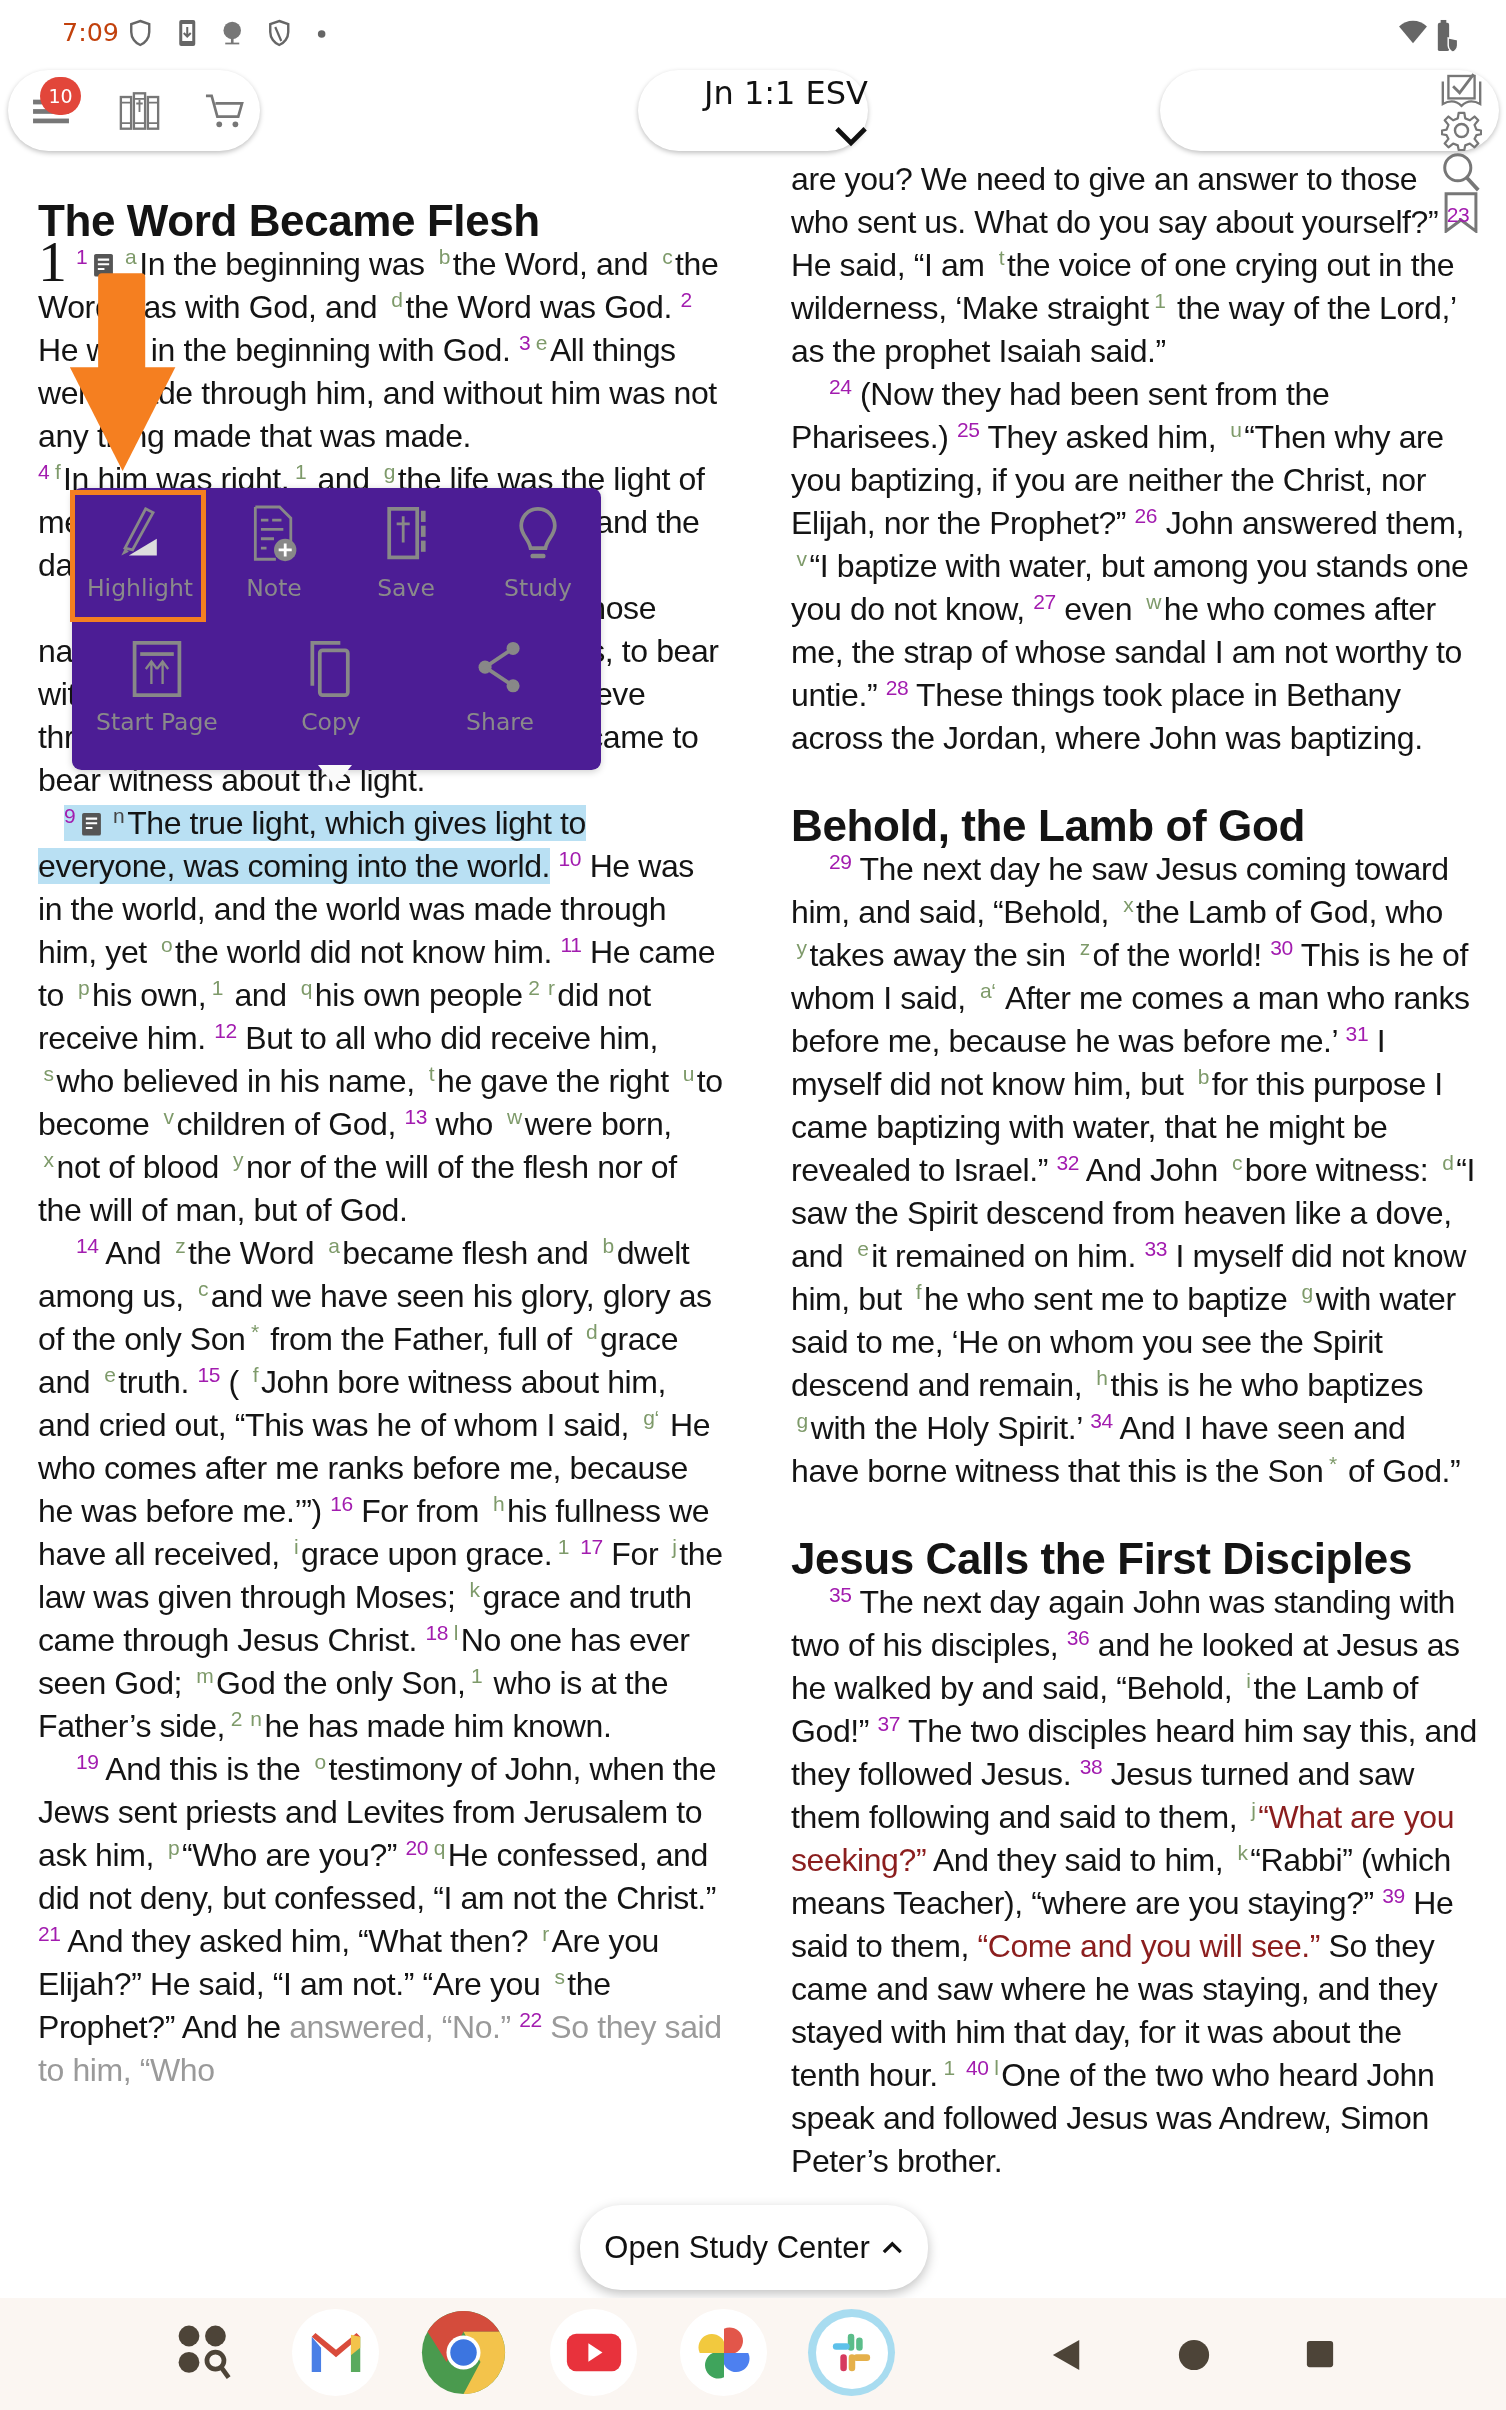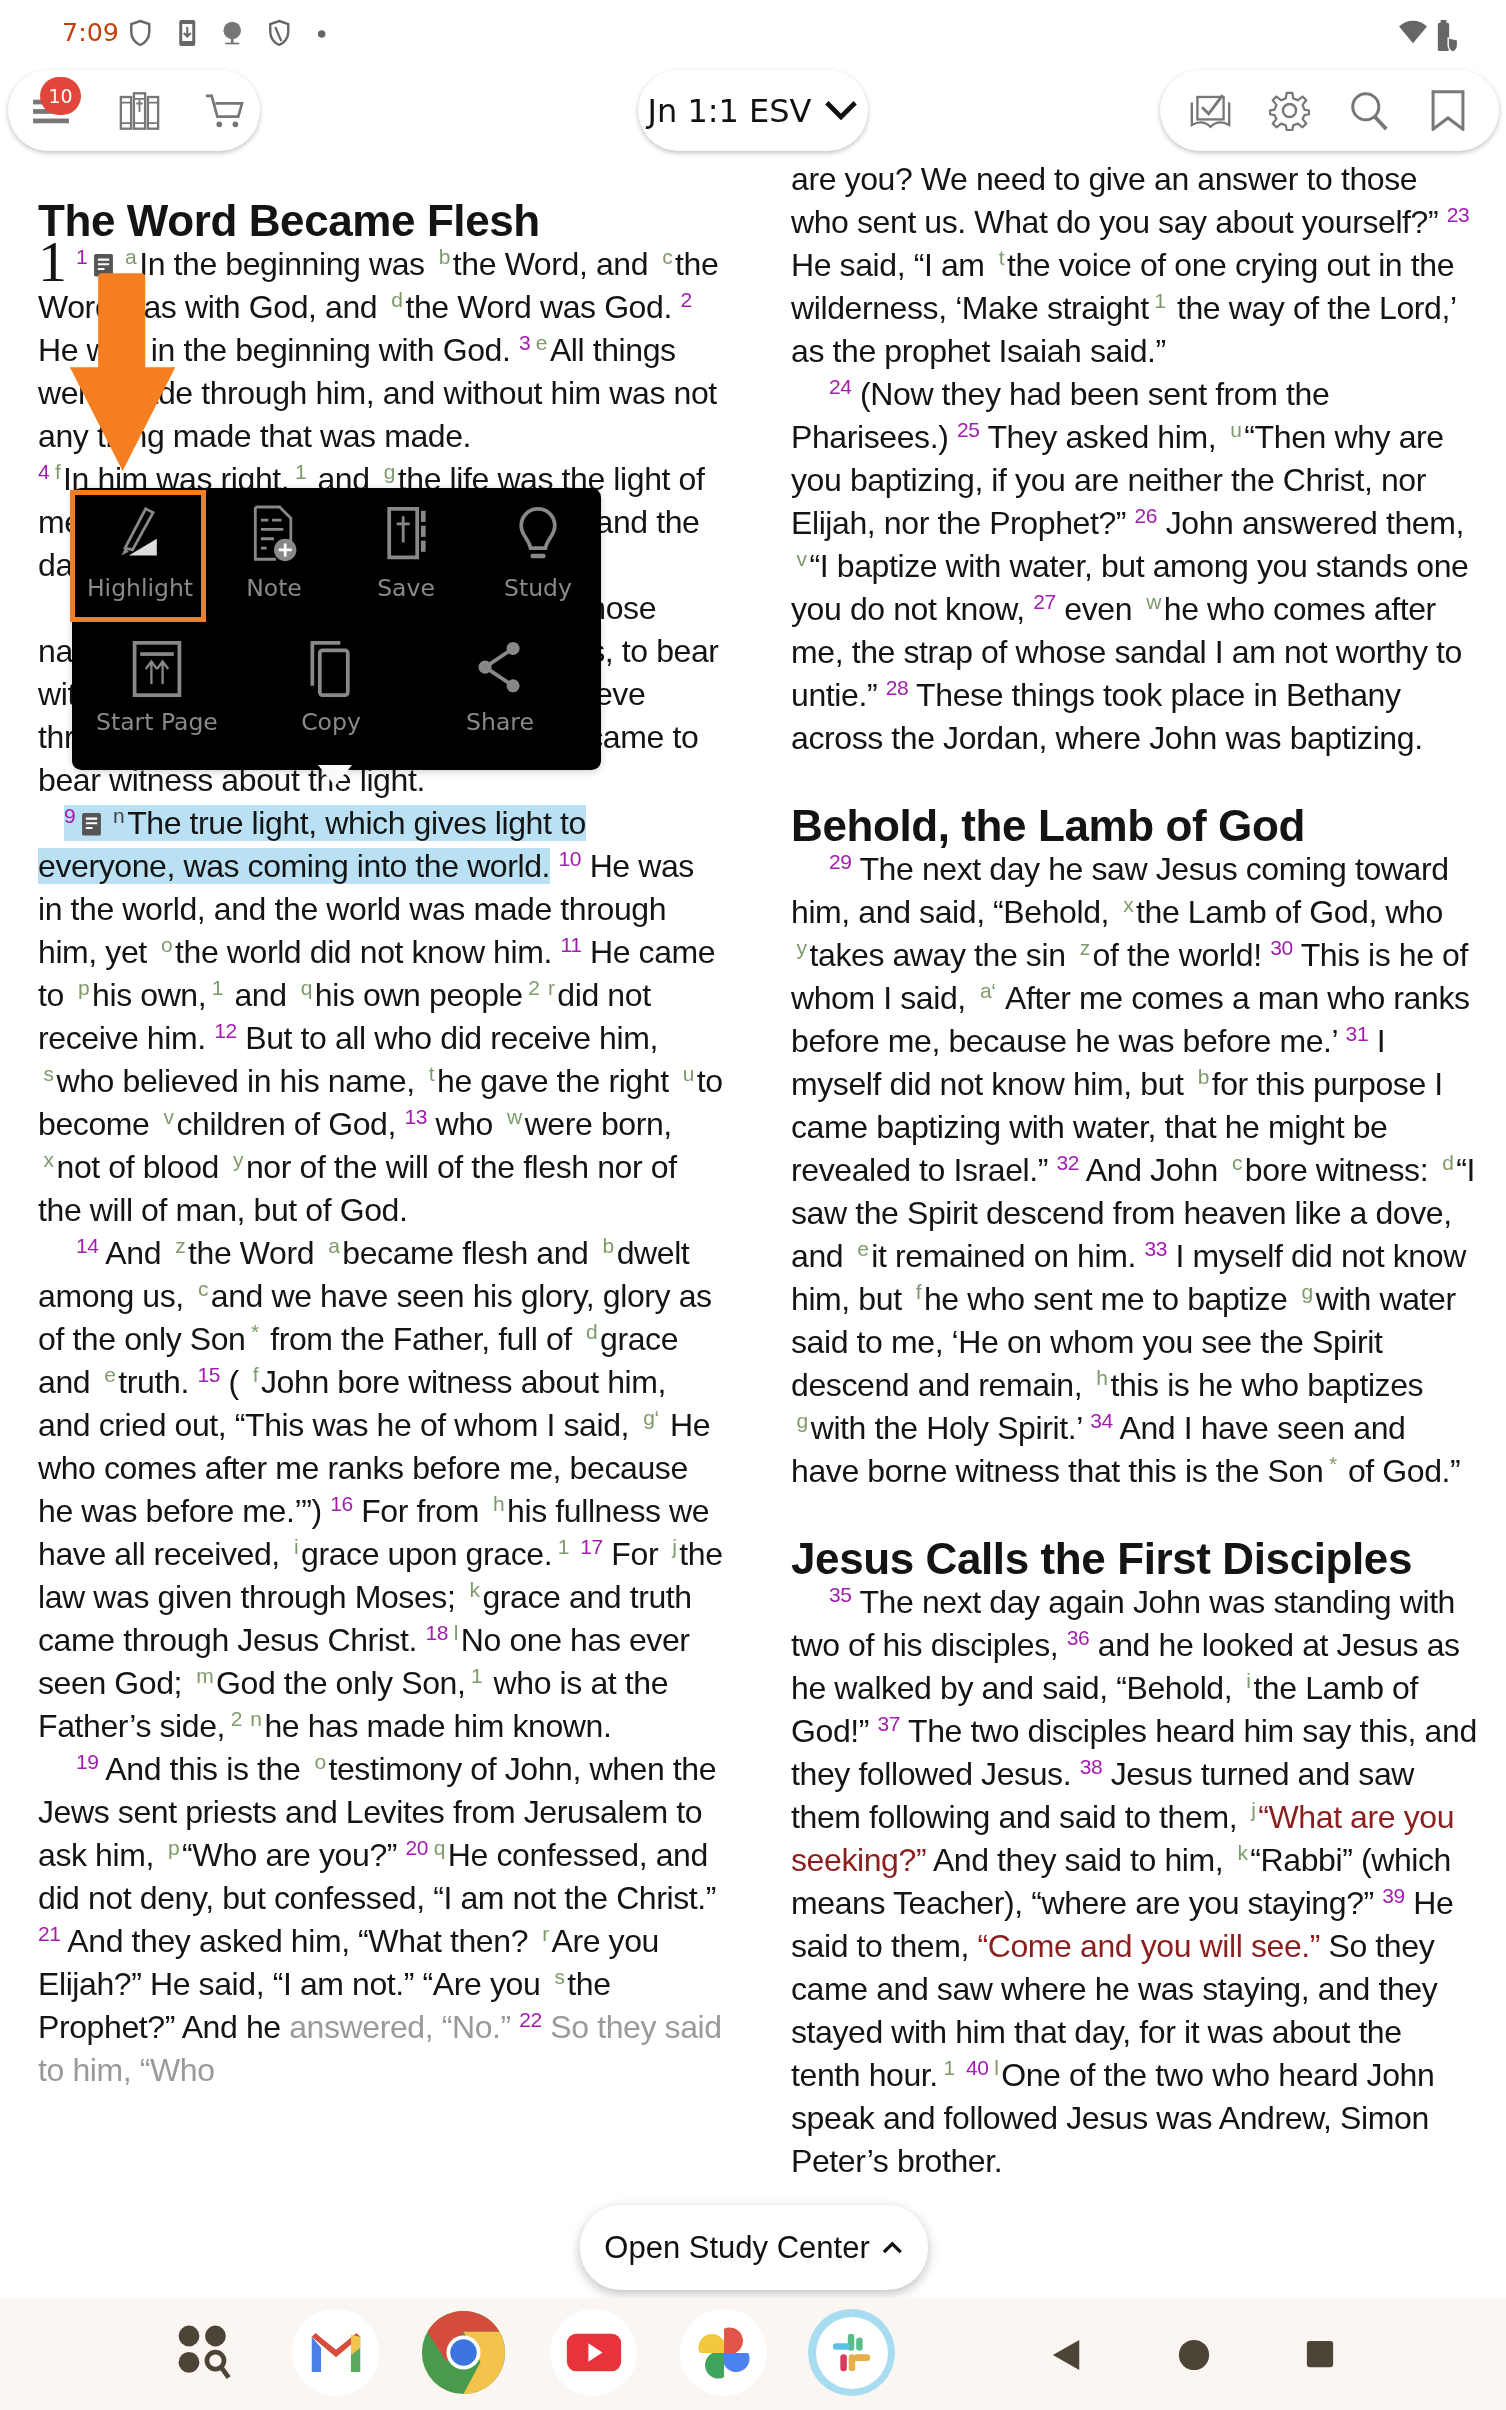--- a/index.html
+++ b/index.html
@@ -6,21 +6,21 @@
   html, body { width: 1507px; height: 2411px; overflow: hidden; background: #ffffff; }
   body { position: relative; font-family: "Liberation Sans", "DejaVu Sans", sans-serif; color: #111; }
 
   
   .status-bar { position: absolute; top: 0; left: 0; width: 1507px; height: 68px; }
   .status-time { position: absolute; left: 62px; top: 17px; font-size: 25.4px; color: #c2410c; font-family: "DejaVu Sans", sans-serif; }
   .sb-icon { position: absolute; top: 19px; width: 24.5px; height: 28px; }
   .sb-right { position: absolute; top: 19px; }
 
   
-  .pill { position: absolute; background: #fff; border-radius: 43px; box-shadow: 0 1.9px 5.6px rgba(0,0,0,0.25); display: flex; align-items: center; }
+  .pill { position: absolute; background: #fff; border-radius: 43px; box-shadow: 0 1.9px 5.6px rgba(0,0,0,0.25); display: flex; align-items: flex-end; flex-direction: column; }
   .pill-left { left: 7.5px; top: 70px; width: 252px; height: 81px; }
   .pill-center { left: 638px; top: 70px; width: 230px; height: 81px; justify-content: center; gap: 13px; }
   .pill-right { left: 1160px; top: 70px; width: 339px; height: 81px; justify-content: space-around; padding: 0 11.3px; }
   .ref-label { font-size: 32px; color: #111; font-family: "DejaVu Sans", sans-serif; }
   .icon-btn { position: relative; display: flex; align-items: center; justify-content: center; width: 53px; height: 53px; }
   .badge { position: absolute; left: 40px; top: 77px; width: 41px; height: 38px; border-radius: 19px; background: #e2463a; color: #fff; font-size: 19px; display: flex; align-items: center; justify-content: center; font-family: "DejaVu Sans", sans-serif; }
 
   
   .col { position: absolute; font-size: 32px; line-height: 43px; font-family: "Liberation Sans", sans-serif; color: #141414; letter-spacing: -0.4px; }
   .col-left { left: 38px; top: 198px; width: 687px; }
@@ -31,21 +31,21 @@
   .para.indent { text-indent: 38px; }
   .vn { color: #a21caf; font-size: 21px; vertical-align: 11.3px; line-height: 0; }
   .fn { color: #7e9a6a; font-size: 21px; vertical-align: 11.3px; line-height: 0; padding: 0 2.8px 0 5.6px; }
   .chap { font-size: 58px; font-family: "Liberation Serif", serif; line-height: 38px; vertical-align: -5.6px; margin-right: 9.4px; }
   .red { color: #8b1e1e; }
   .hl { background: #b9e0f3; }
   .note-ic { display: inline-block; width: 21px; height: 24.5px; vertical-align: -1.9px; margin: 0 5.6px; }
   .fade { color: #9a9a9a; }
 
   
-  .popup { position: absolute; left: 72px; top: 488px; width: 529px; height: 282px; background: #000000; border-radius: 9.4px; box-shadow: 0 1.9px 7.5px rgba(0,0,0,0.18); }
+  .popup { position: absolute; left: 72px; top: 488px; width: 529px; height: 282px; background: #4c1d95; border-radius: 9.4px; box-shadow: 0 1.9px 7.5px rgba(0,0,0,0.18); }
   .popup-tail { position: absolute; left: 318px; top: 765px; width: 0; height: 0; border-left: 17px solid transparent; border-right: 17px solid transparent; border-top: 21px solid #fafafa; }
   .pop-item { position: absolute; display: flex; flex-direction: column; align-items: center; color: #8a8a8a; font-size: 23.5px; font-family: "DejaVu Sans", sans-serif; }
   .pop-item svg { margin-bottom: 9.4px; }
   .hl-box { position: absolute; left: 70px; top: 490px; width: 136px; height: 132px; border: 5.6px solid #f57f20; }
   .arrow { position: absolute; left: 68px; top: 273px; width: 113px; height: 200px; }
 
   
   .study-center { position: absolute; left: 580px; top: 2205px; width: 348px; height: 85px; background: #fff; border-radius: 41px; box-shadow: 0 3.8px 11.3px rgba(0,0,0,0.25); display: flex; align-items: center; justify-content: center; gap: 11.3px; font-size: 31px; color: #111; }
   .bottom-fade { position: absolute; left: 0; top: 2250px; width: 1507px; height: 47px; background: linear-gradient(rgba(255,255,255,0), rgba(255,255,255,1)); }
 

